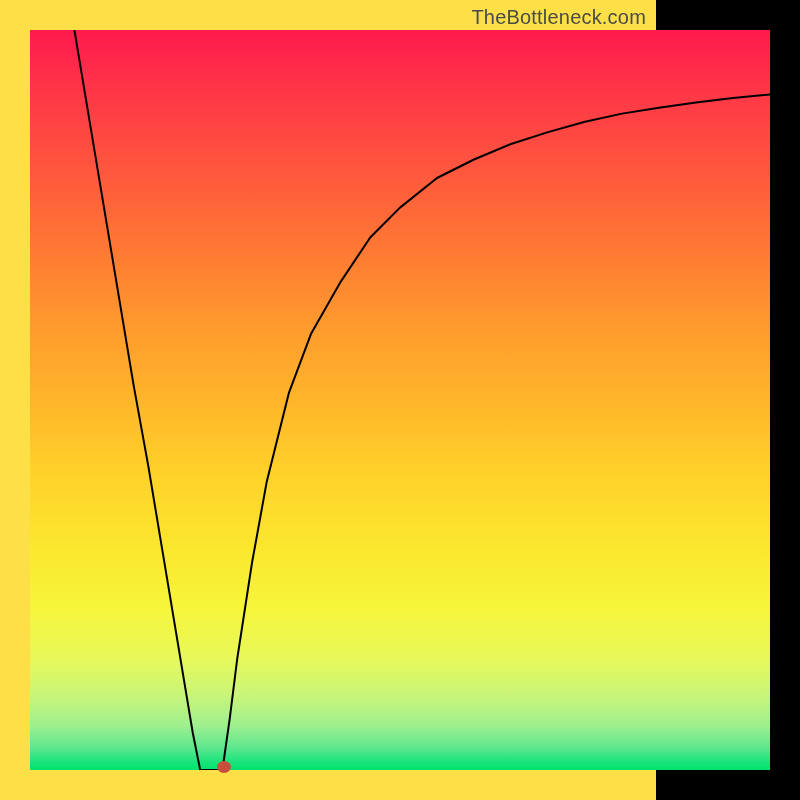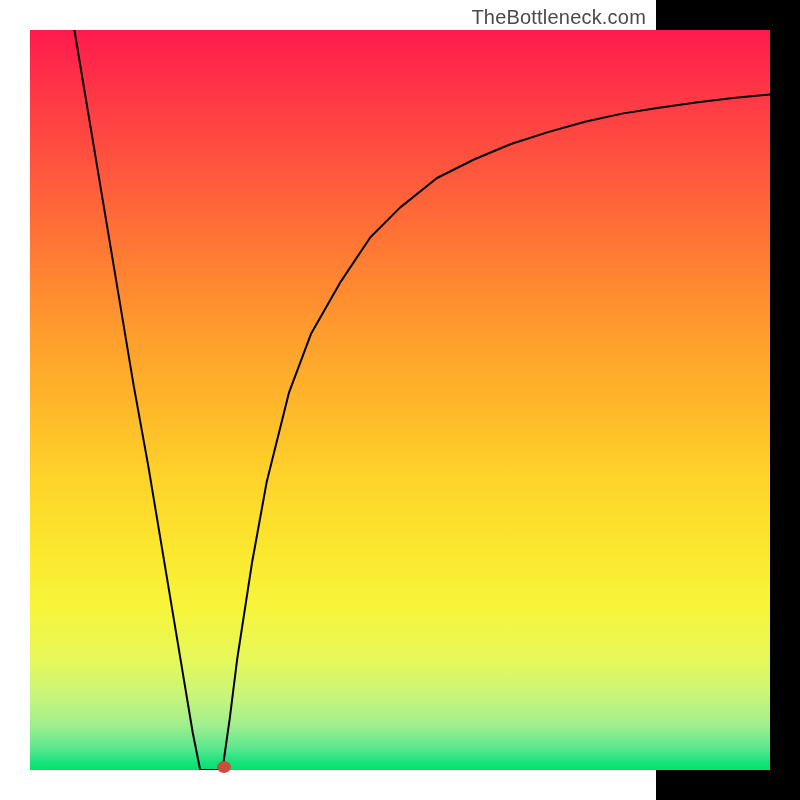--- a/index.html
+++ b/index.html
@@ -8,21 +8,21 @@
     width: 800px;
     height: 800px;
     overflow: hidden;
     background: #000;
     font-family: Arial, Helvetica, sans-serif;
   }
   .frame {
     position: relative;
     width: 656px;
     height: 800px;
-    background: #ffffff;
+    background: #fde047;
   }
   .plot-area {
     position: absolute;
     left: 30px;
     top: 30px;
     width: 740px;
     height: 740px;
   }
   .gradient-bg {
     position: absolute;

